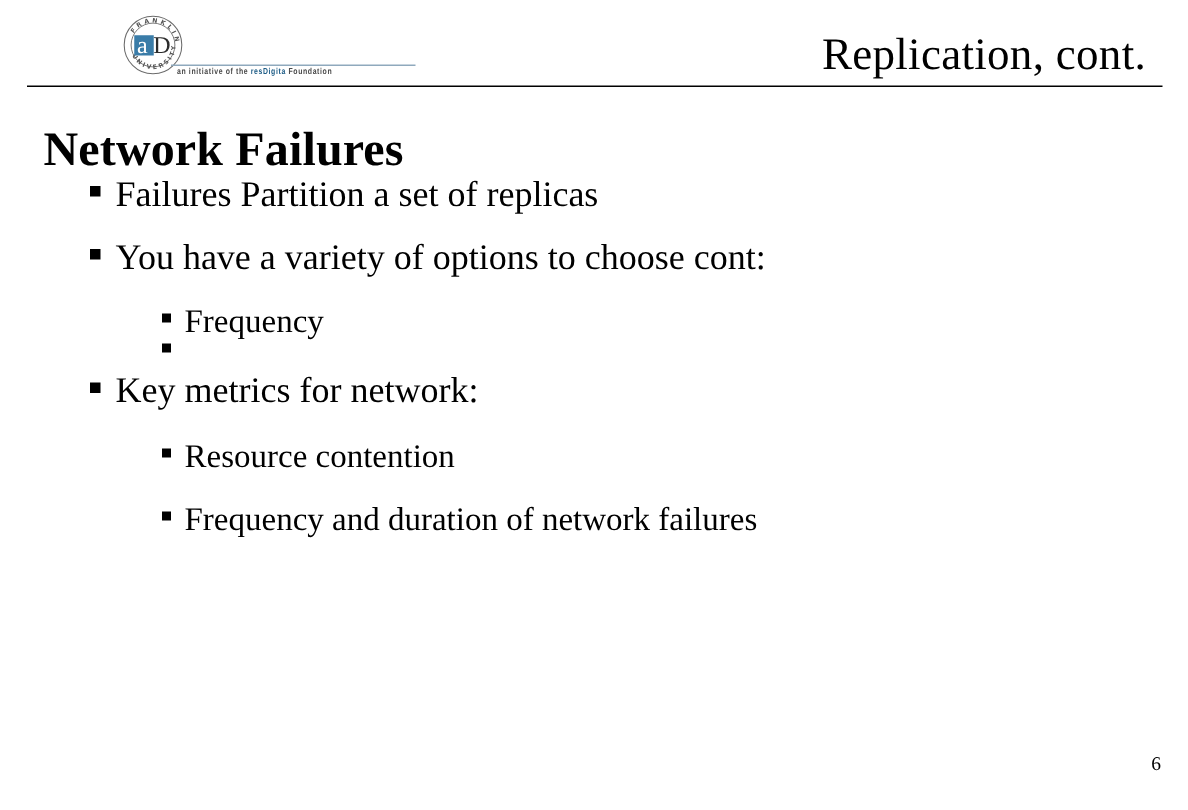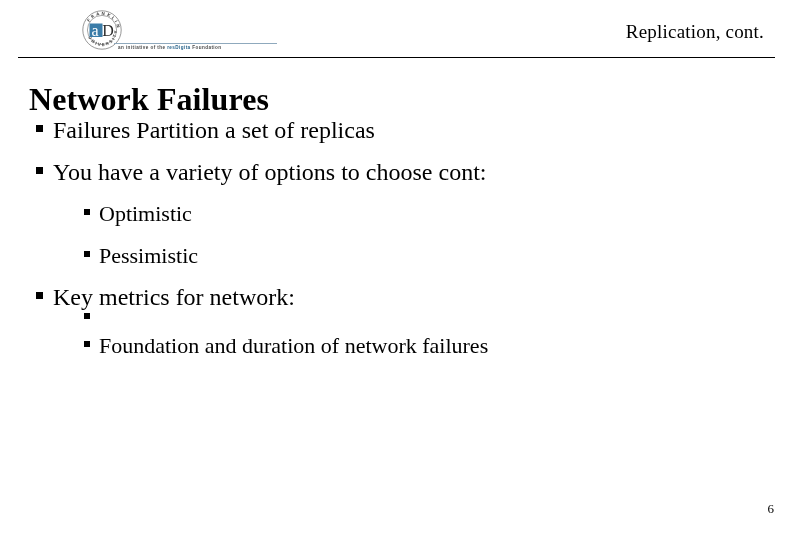--- a/index.html
+++ b/index.html
@@ -69,21 +69,21 @@
     transform-origin: left top;
   }
   .logo-tagline .brand {
     color: #1d5c86;
   }
 
   .header-title {
     position: absolute;
     right: 28px;
     top: 22px;
-    font-size: 19px;
+    font-size: 30px;
     line-height: 1;
     letter-spacing: 0.2px;
     white-space: nowrap;
   }
 
   .header-rule {
     position: absolute;
     left: 18px;
     top: 57px;
     width: 757px;
@@ -98,21 +98,21 @@
     top: 60px;
     font-size: 32px;
     line-height: 1.18;
     letter-spacing: 0.1px;
     white-space: nowrap;
   }
 
   
   .body {
     position: absolute;
-    left: 22px;
+    left: 46px;
     top: 110px;
     right: 24px;
   }
 
   .bullet-row {
     display: flex;
     align-items: baseline;
     white-space: nowrap;
   }
 
@@ -213,34 +213,34 @@
       <div class="bullet-row level-1">
         <span class="bullet-glyph"></span>
         <span class="bullet-text">Failures Partition a set of replicas</span>
       </div>
       <div class="bullet-row level-1">
         <span class="bullet-glyph"></span>
         <span class="bullet-text">You have a variety of options to choose cont:</span>
       </div>
       <div class="bullet-row level-2">
         <span class="bullet-glyph"></span>
-        <span class="bullet-text">Optimistic</span>
-      </div>
-      <div class="bullet-row level-2">
-        <span class="bullet-glyph"></span>
-        <span class="bullet-text">Pessimistic</span>
+        <span class="bullet-text">Frequency</span>
+      </div>
+      <div class="bullet-row level-2">
+        <span class="bullet-glyph"></span>
       </div>
       <div class="bullet-row level-1">
         <span class="bullet-glyph"></span>
         <span class="bullet-text">Key metrics for network:</span>
       </div>
       <div class="bullet-row level-2">
         <span class="bullet-glyph"></span>
-      </div>
-      <div class="bullet-row level-2">
-        <span class="bullet-glyph"></span>
-        <span class="bullet-text">Foundation and duration of network failures</span>
+        <span class="bullet-text">Resource contention</span>
+      </div>
+      <div class="bullet-row level-2">
+        <span class="bullet-glyph"></span>
+        <span class="bullet-text">Frequency and duration of network failures</span>
       </div>
     </div>
 
   <div class="page-number">6</div>
 
 </div>
 
 </body></html>

